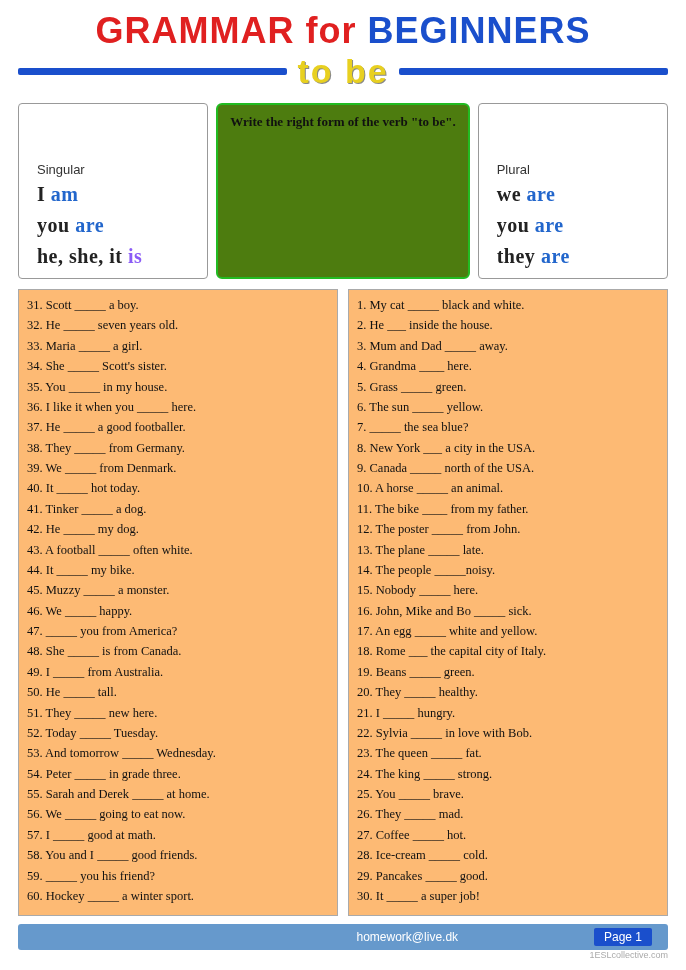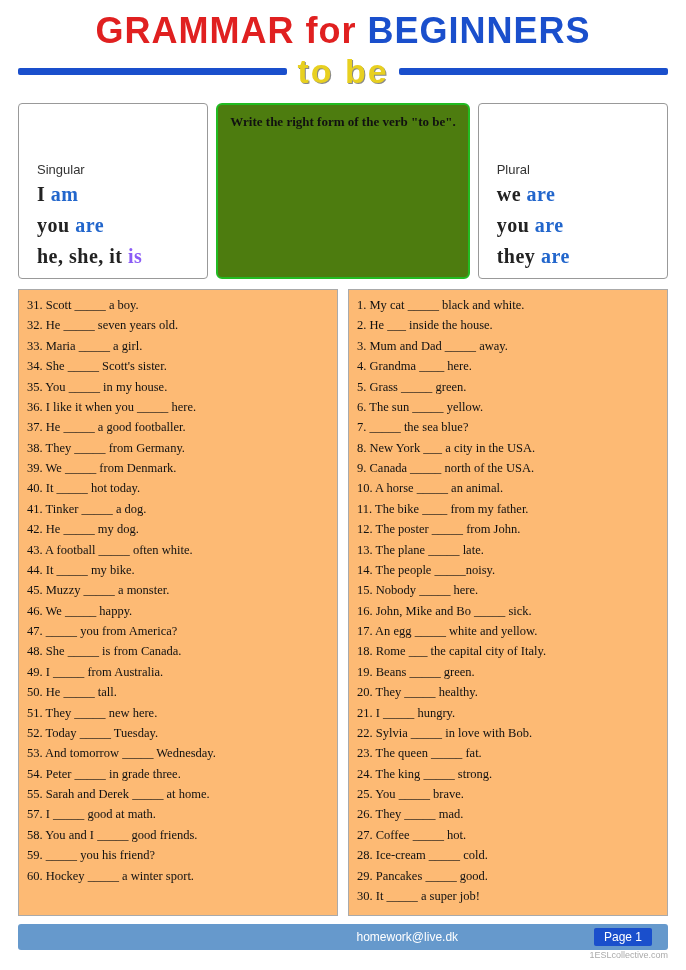--- a/index.html
+++ b/index.html
@@ -223,20 +223,21 @@
         <div class="ex-item">46. We _____ happy.</div>
         <div class="ex-item">47. _____ you from America?</div>
         <div class="ex-item">48. She _____ is from Canada.</div>
         <div class="ex-item">49. I _____ from Australia.</div>
         <div class="ex-item">50. He _____ tall.</div>
         <div class="ex-item">51. They _____ new here.</div>
         <div class="ex-item">52. Today _____ Tuesday.</div>
         <div class="ex-item">53. And tomorrow _____ Wednesday.</div>
         <div class="ex-item">54. Peter _____ in grade three.</div>
         <div class="ex-item">55. Sarah and Derek _____ at home.</div>
+        <div class="ex-item">56. We _____ going to eat now.</div>
         <div class="ex-item">57. I _____ good at math.</div>
         <div class="ex-item">58. You and I _____ good friends.</div>
         <div class="ex-item">59. _____ you his friend?</div>
         <div class="ex-item">60. Hockey _____ a winter sport.</div>
       </div>
 
     <div class="exercise-col" id="right-col">
         <div class="ex-item">1.  My cat _____ black and white.</div>
         <div class="ex-item">2.  He ___ inside the house.</div>
         <div class="ex-item">3.  Mum and Dad _____ away.</div>

